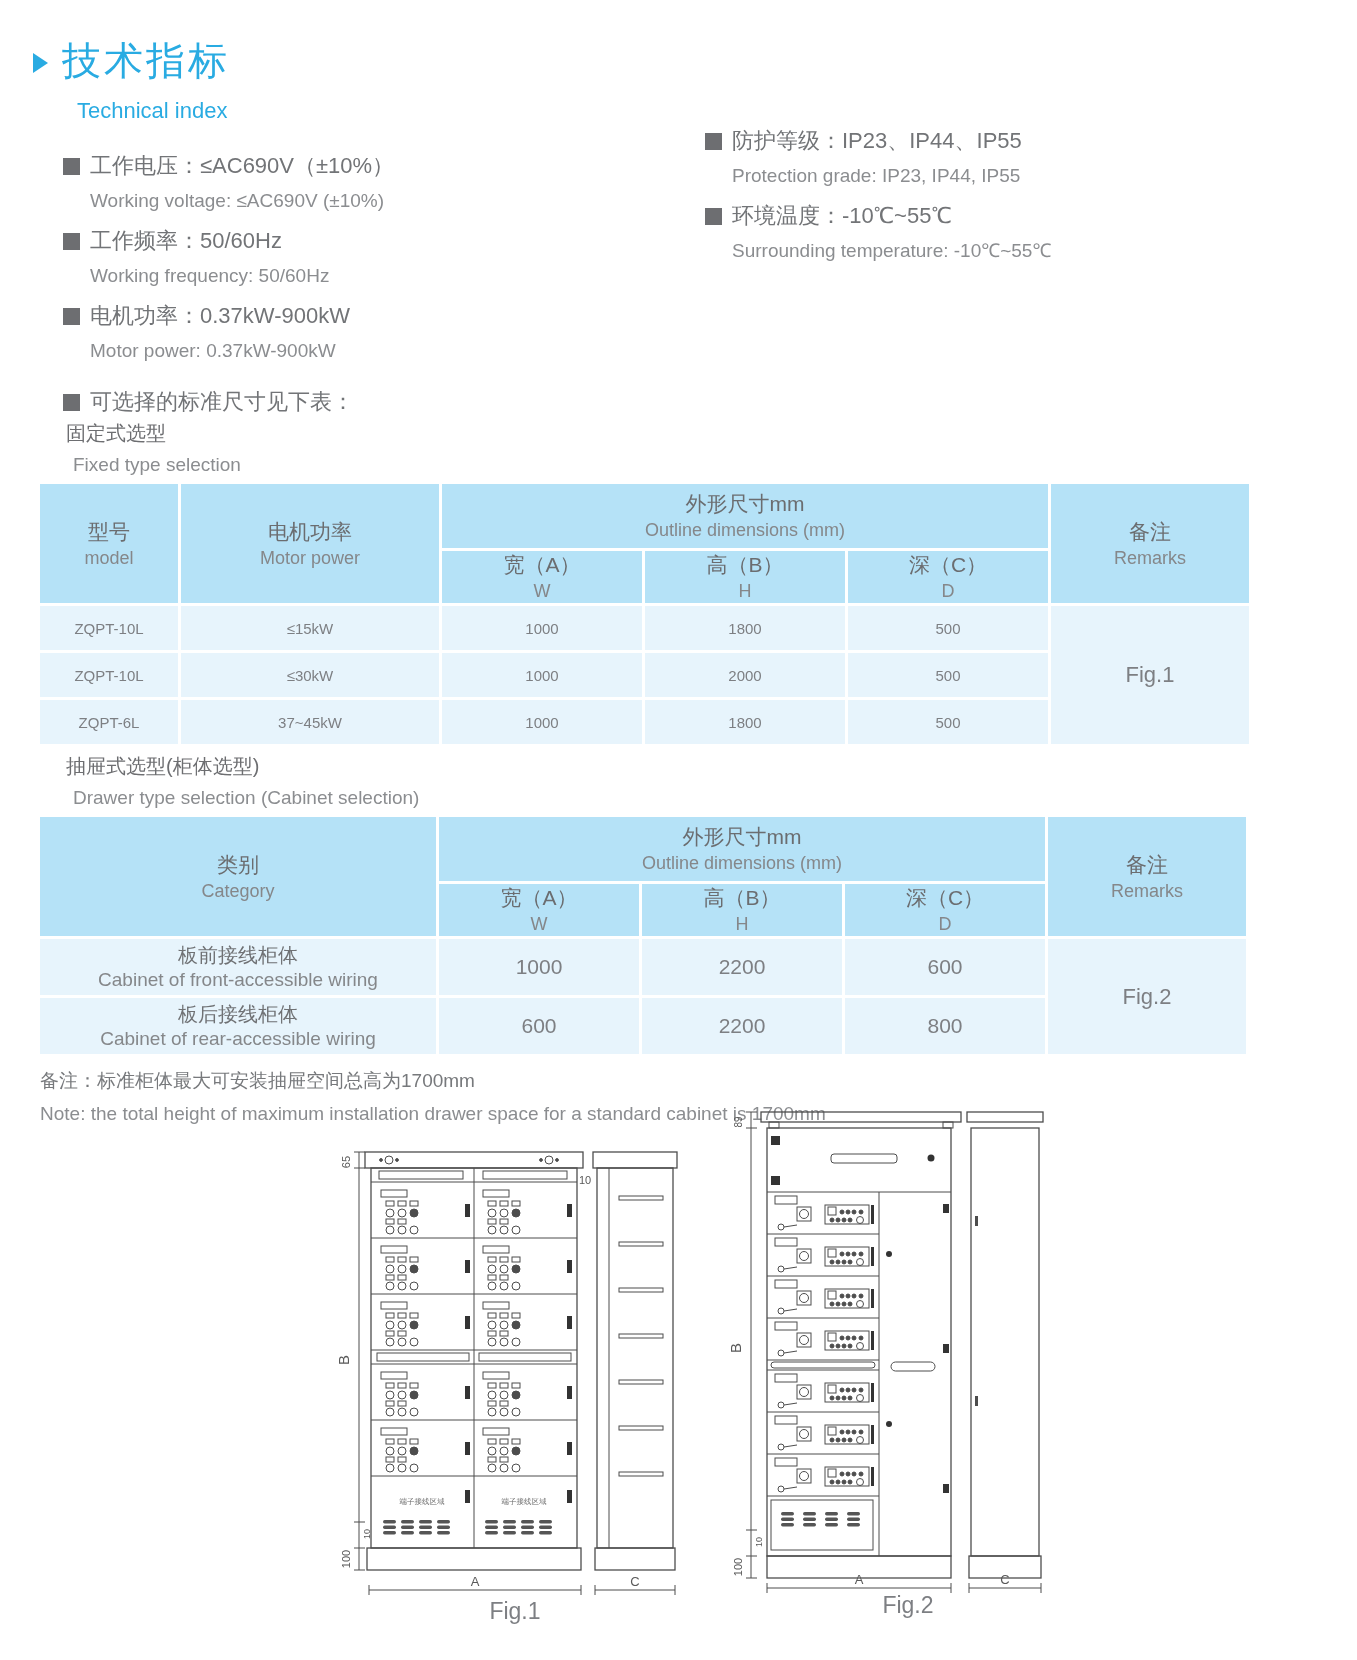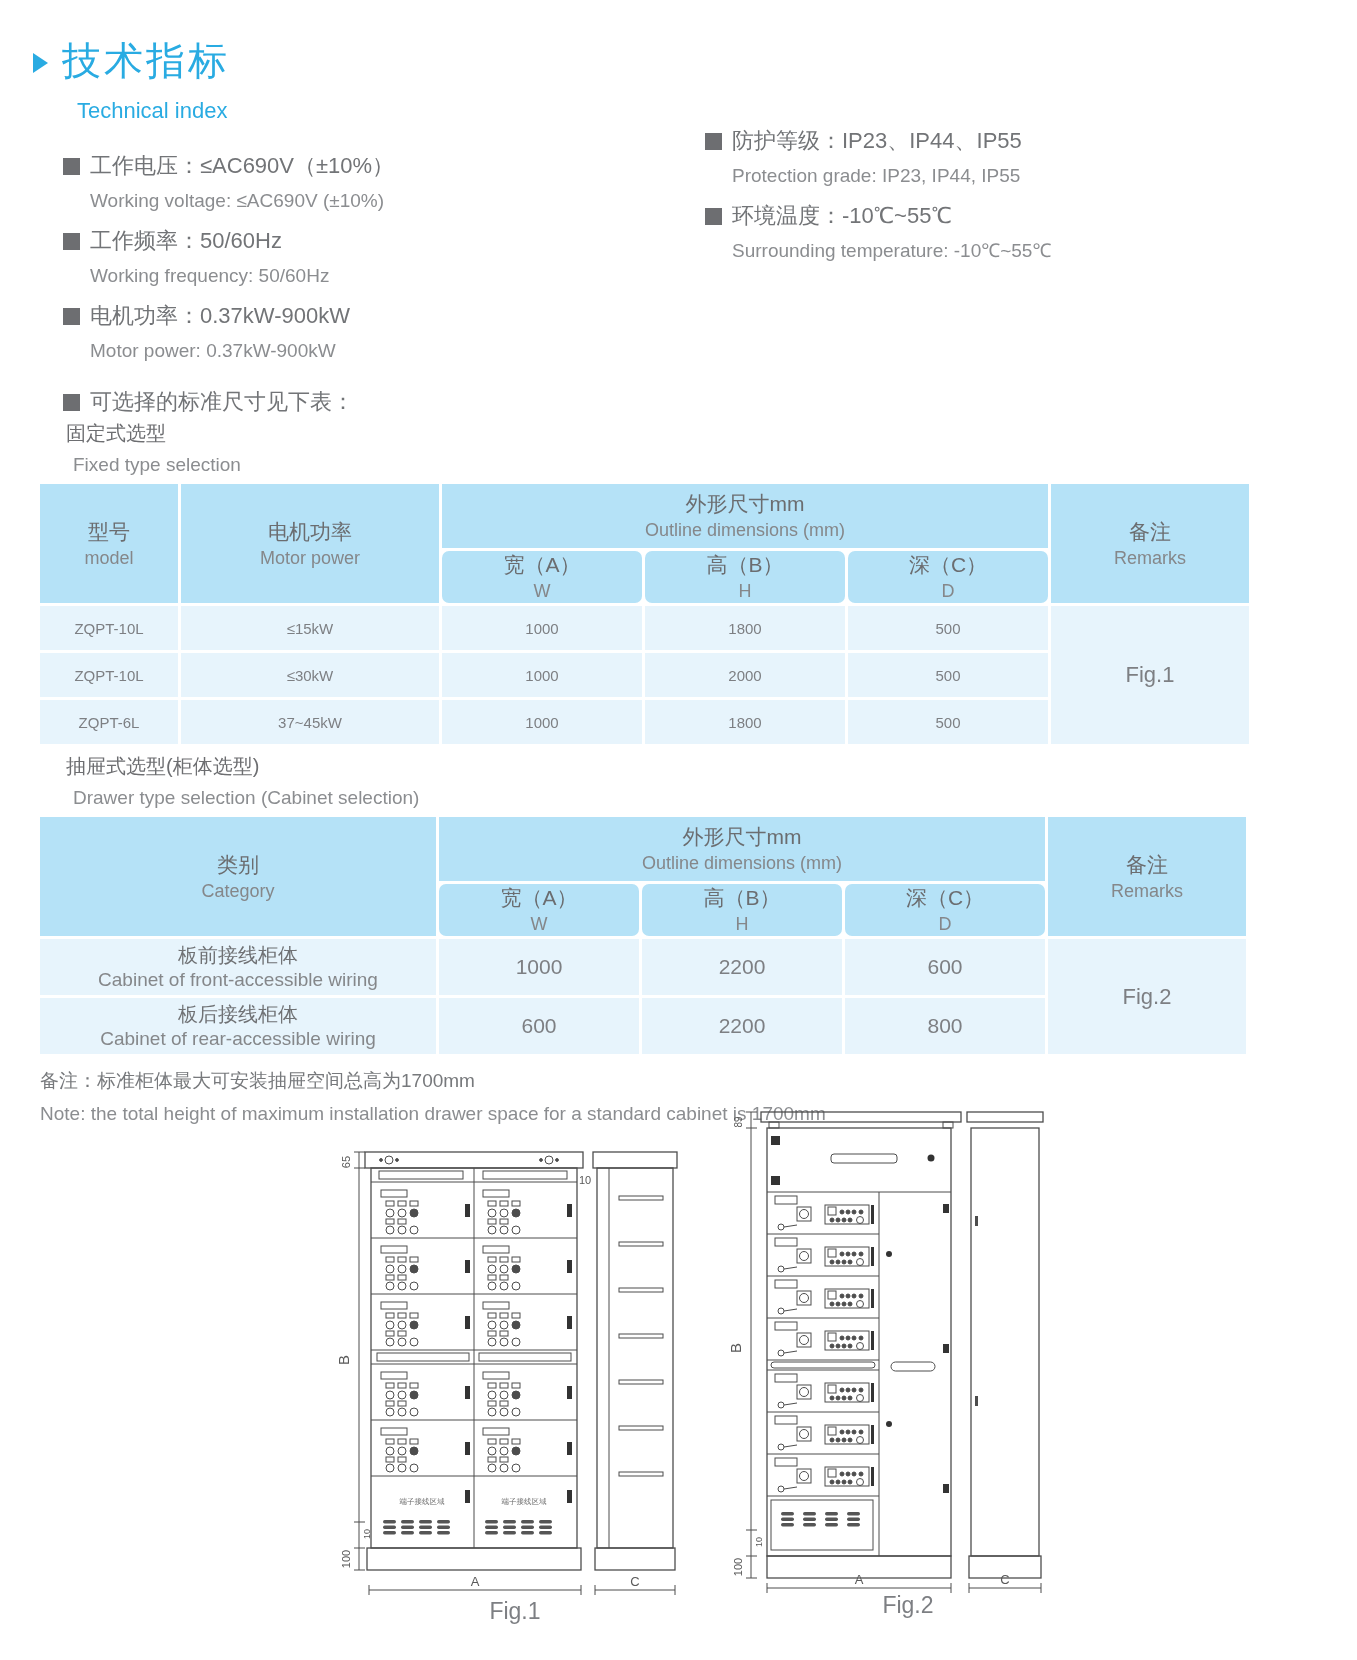--- a/index.html
+++ b/index.html
@@ -31,21 +31,21 @@
   table.spec-table{position:absolute;left:37px;border-collapse:separate;border-spacing:3px;table-layout:fixed;width:1200px;}
   table.t1{top:481px;}
   table.t2{top:814px;}
   .spec-table th,.spec-table td{padding:0;text-align:center;vertical-align:middle;font-weight:normal;}
   .spec-table th{background:#b5e2f7;}
   .spec-table td{background:#e7f4fc;}
   .hcn{font-size:21px;color:#6b6d70;line-height:28px;}
   .hen{font-size:18px;color:#85878a;line-height:24px;}
   th.top1{height:112px;}
   th.dims{height:64px;}
-  th.sub{height:46px;border-radius:7px;}
+  th.sub{height:46px;}
   .t1 td{height:44px;font-size:15px;color:#7d7f83;}
   .t2 td{height:56px;font-size:21px;color:#7d7f83;}
   td.cat .ccn{font-size:20px;color:#6f7174;line-height:26px;}
   td.cat .cen{font-size:19px;color:#85878a;line-height:24px;}
   td.remark{font-size:22px;color:#7d7f83;}
   
   .footnote{position:absolute;left:40px;top:1068px;}
   .footnote .cn{font-size:19px;color:#77797c;}
   .footnote .en{font-size:19px;color:#8b8d90;margin-top:9px;}
   

